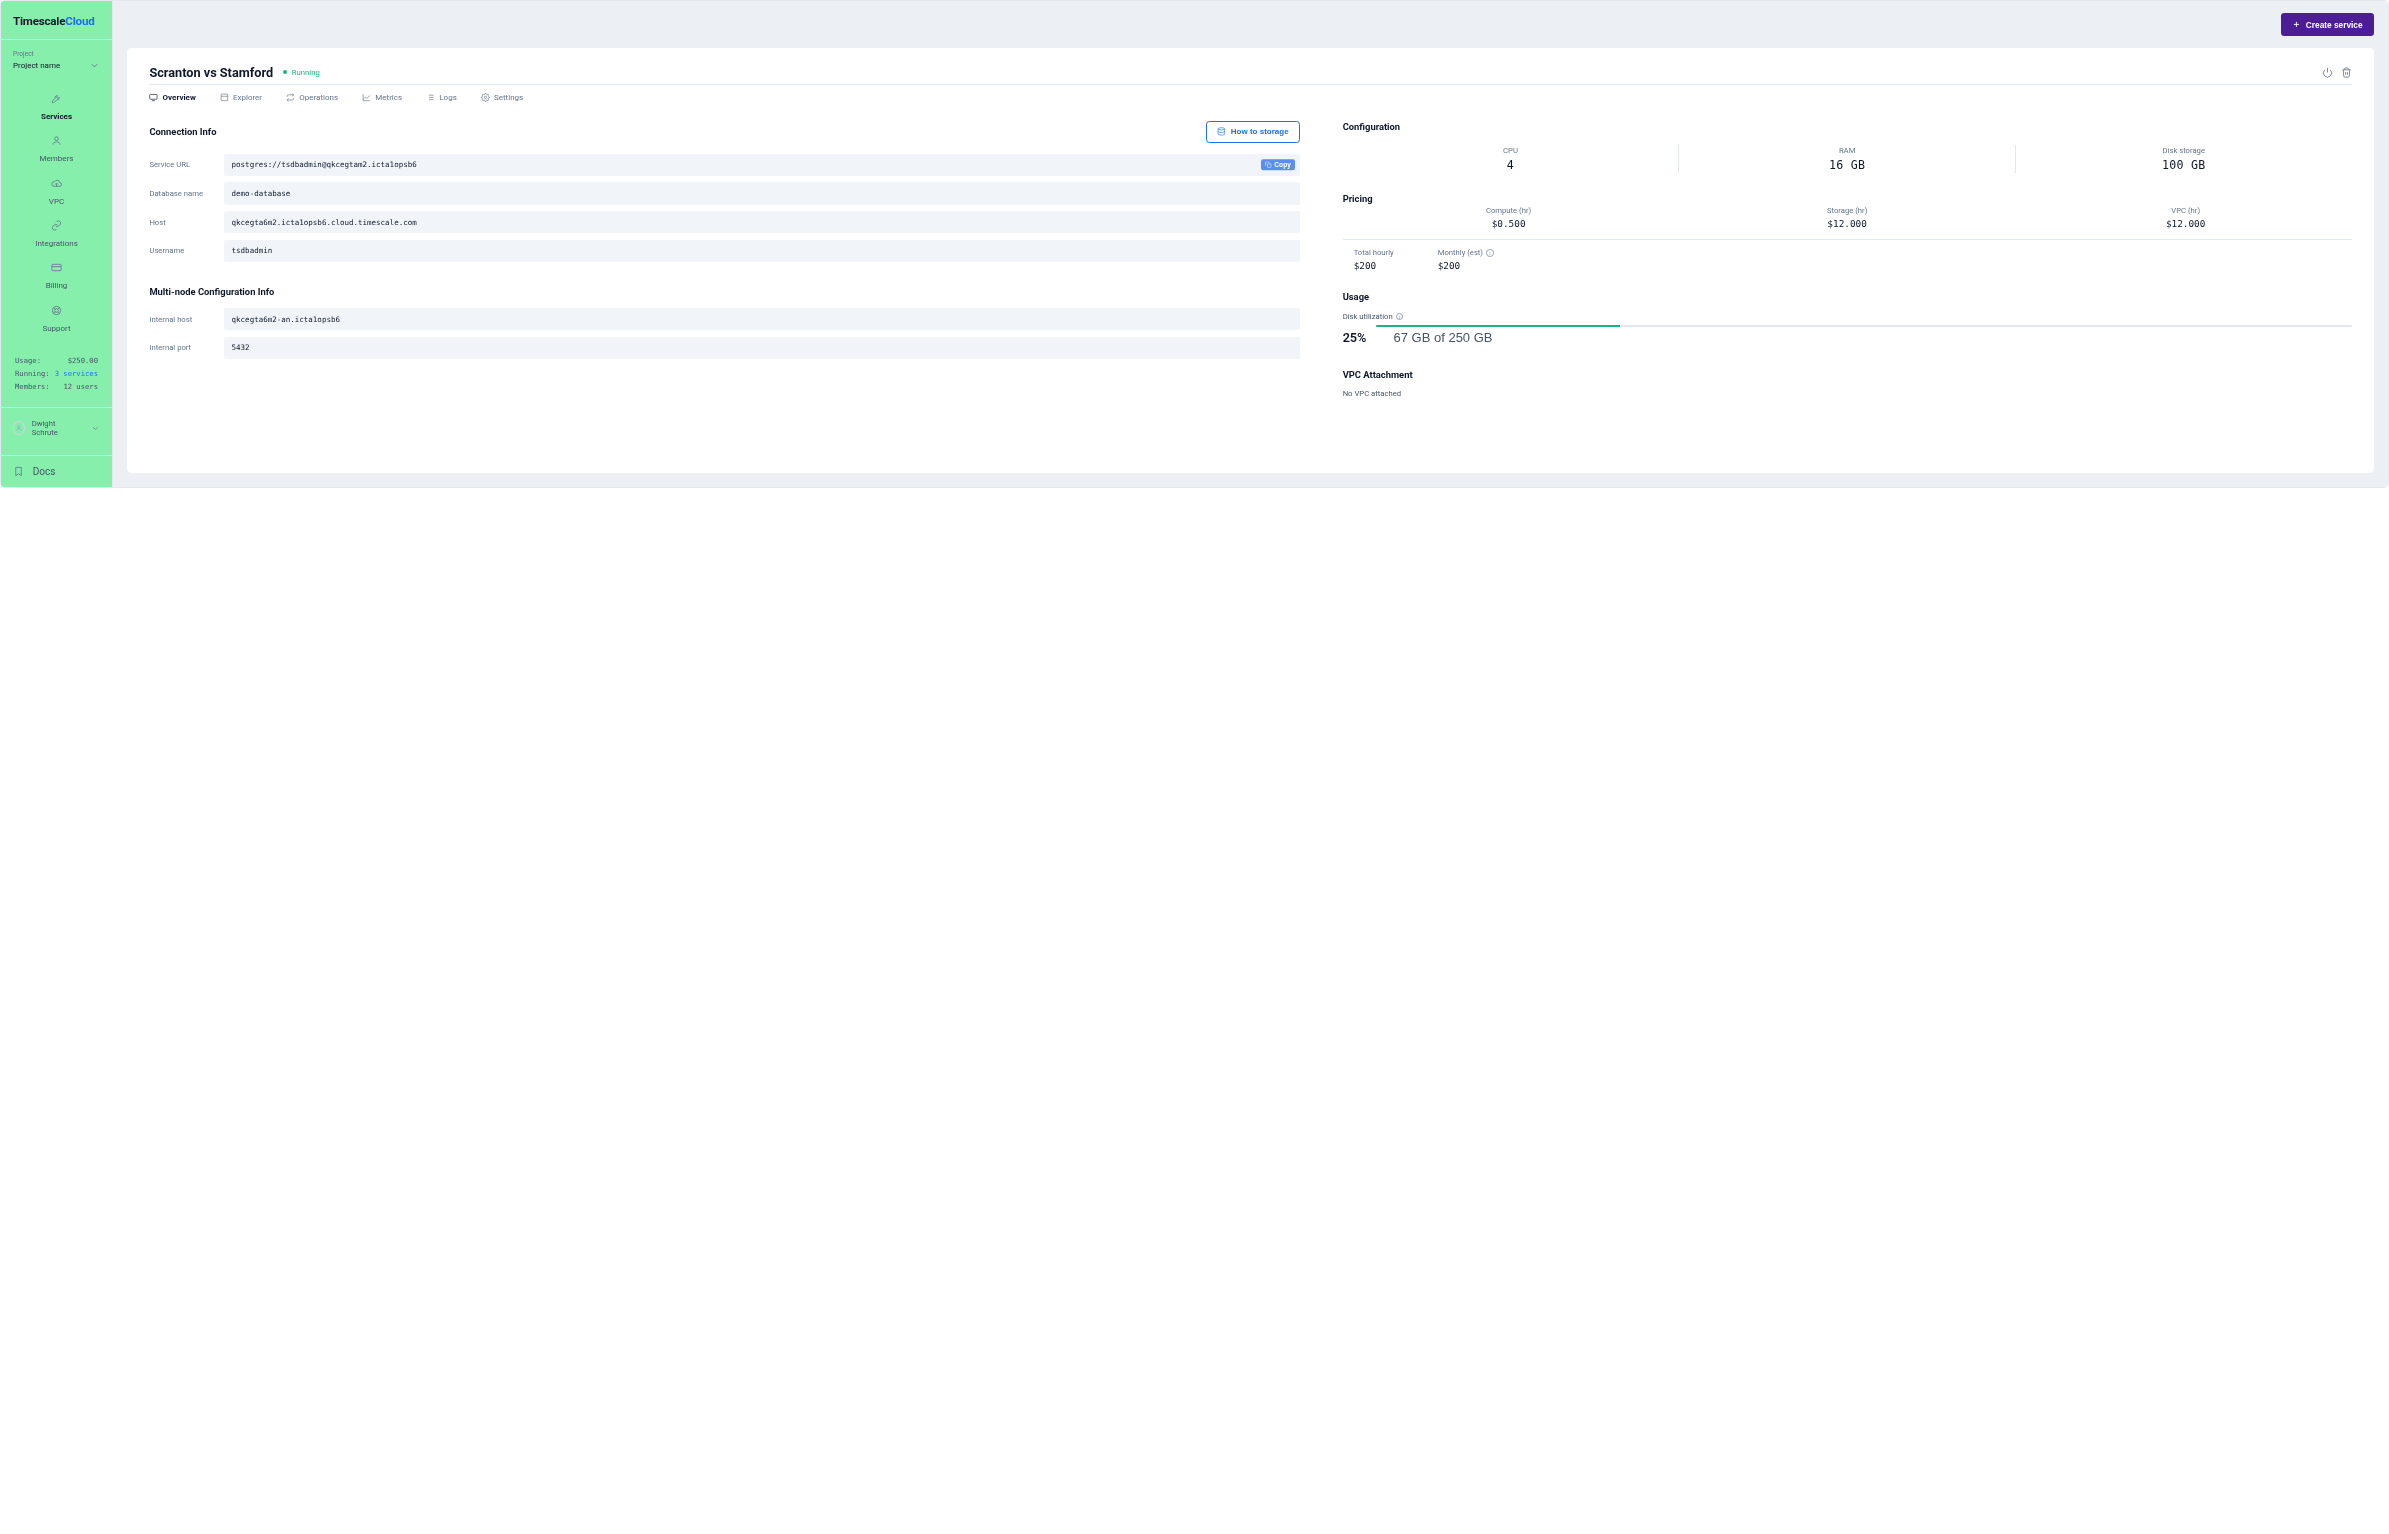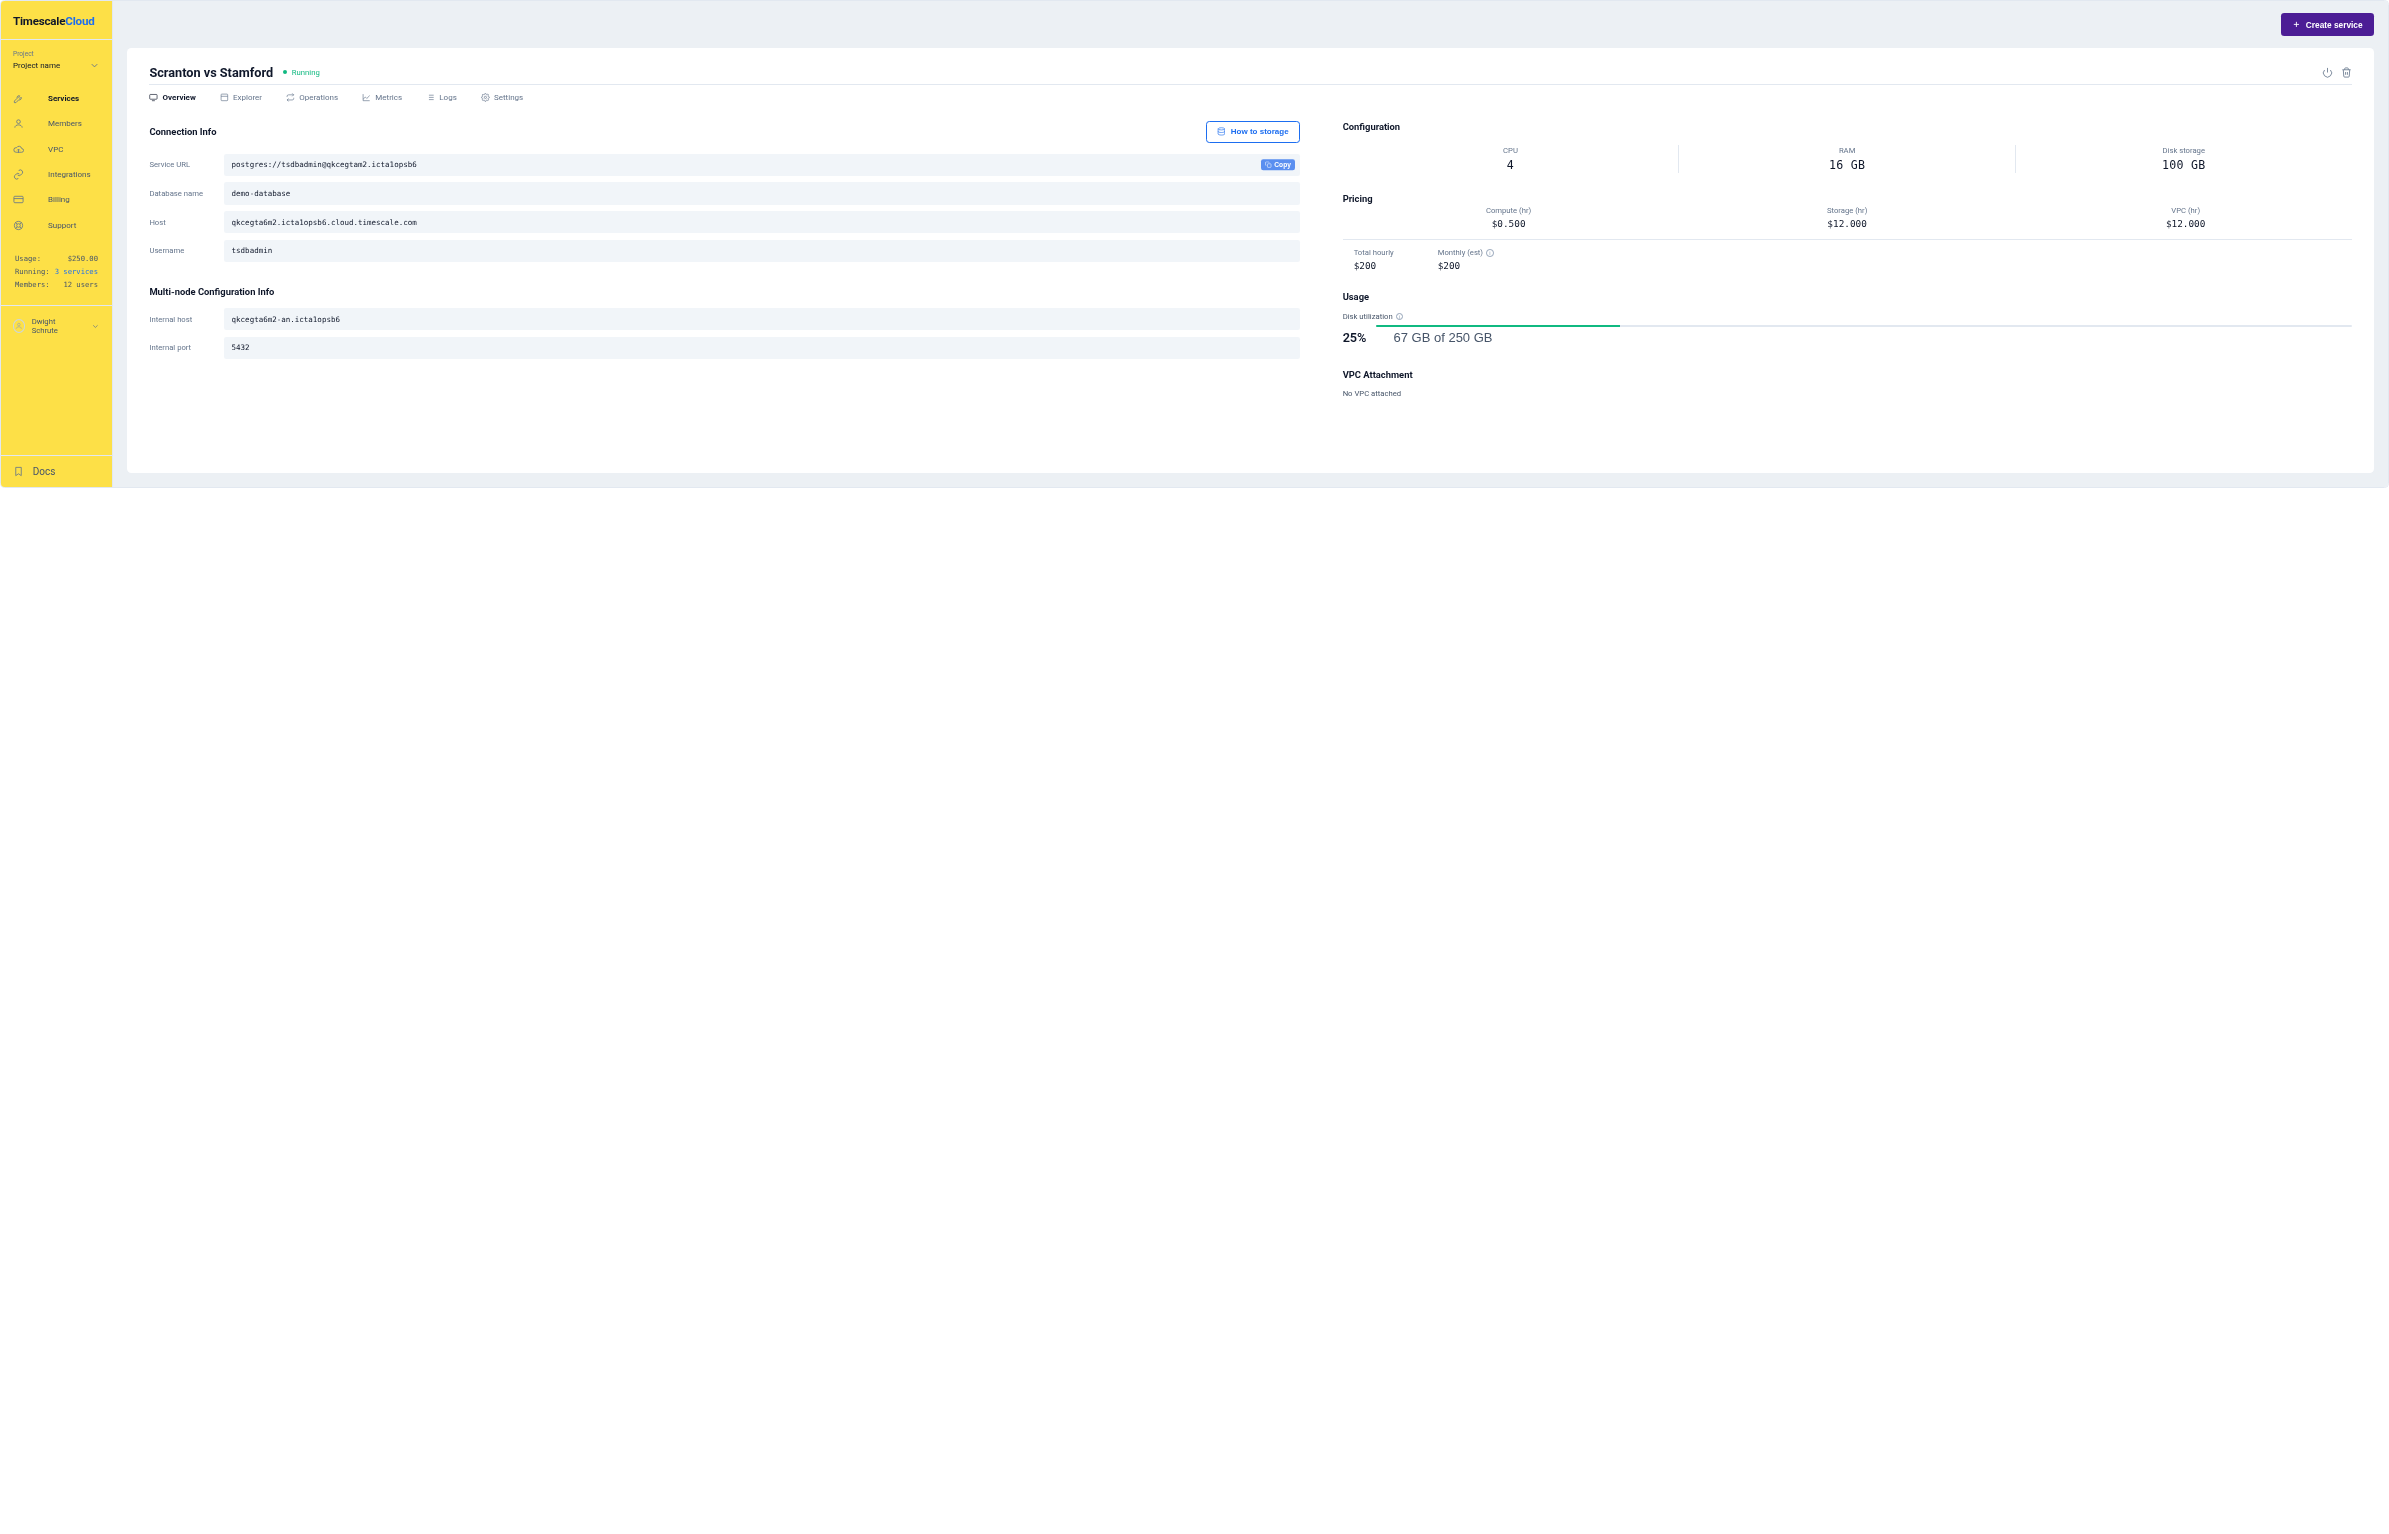--- a/index.html
+++ b/index.html
@@ -12,21 +12,21 @@
     border: 0.6px solid #e2e8f0;
     border-radius: 4.4px;
     overflow: hidden;
     margin: 0;
     display: flex;
     height: 488px;
   }
   .sidebar {
     width: 112px;
     border-right: 0.6px solid #e2e8f0;
-    background: #fde047;
+    background: #86efac;
     display: flex;
     flex-direction: column;
   }
   .logo {
     padding: 13.3px 12px 11px 12px;
     border-bottom: 0.6px solid #e2e8f0;
     font-size: 11.6px;
     font-weight: 700;
     letter-spacing: -0.2px;
   }
@@ -47,26 +47,27 @@
     font-size: 8px;
     color: #0f172a;
     cursor: pointer;
   }
   .nav {
     padding: 8.8px 5.5px 4.4px 5.5px;
   }
   .nav-item {
     display: flex;
     align-items: center;
-    gap: 24px;
+    gap: 8px;
     padding: 7.2px 6.6px;
     font-size: 8px;
     color: #475569;
     border-radius: 3.3px;
     cursor: pointer;
+    flex-direction: column;
   }
   .nav-item.active {
     color: #0f172a;
     font-weight: 700;
   }
   .nav-icon {
     width: 11px;
     height: 11px;
     color: #64748b;
     flex-shrink: 0;

